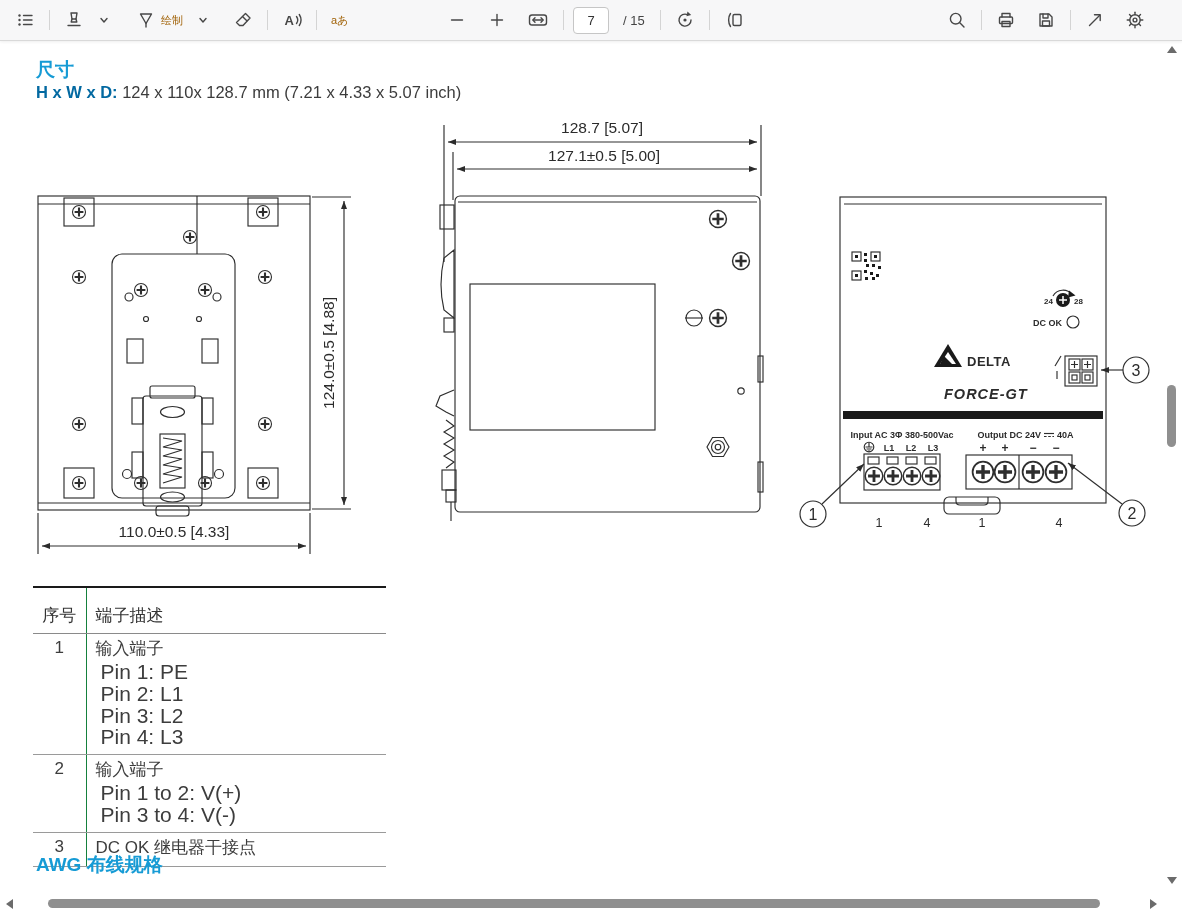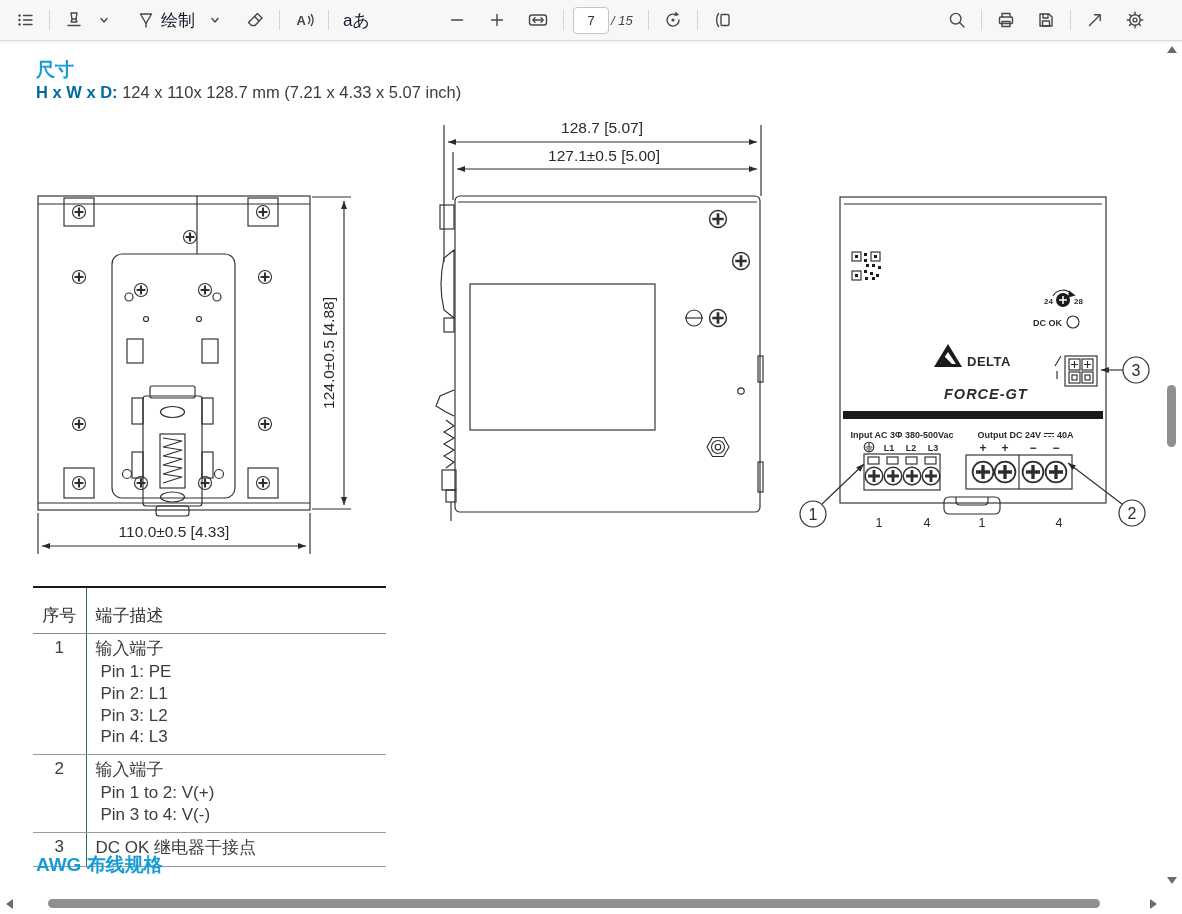--- a/index.html
+++ b/index.html
@@ -20,27 +20,27 @@
   .tb-left  { position:absolute; left:8px; top:0; }
   .tb-center{ position:absolute; left:440px; top:0; }
   .tb-right { position:absolute; right:30px; top:0; }
   .tb-btn {
     display:flex; align-items:center; gap:5px;
     background:transparent; border:none; padding:4px 5px; margin:0 2px;
     border-radius:4px; cursor:pointer; color:#3d3d3d; font-size:13px;
     font-family:inherit;
   }
   .tb-sep { width:1px; height:20px; background:#d4d4d4; margin:0 7px; }
-  .tb-label { font-size:17px; color:#0f172a; }
+  .tb-label { font-size:11px; color:#a16207; }
   .page-box {
     width:36px; height:27px; border:1px solid #c6c6c6; border-radius:4px;
     background:#fff; text-align:center; font-size:13px; color:#333;
     font-family:inherit; margin:0 2px;
   }
-  .page-count { font-size:13px; color:#444; margin:0 8px 0 0;font-style:italic; }
+  .page-count { font-size:13px; color:#444; margin:0 8px 0 12px; }
   .icon { display:block; }
   .icon path,.icon line,.icon polyline,.icon circle,.icon rect,.icon polygon {
     fill:none; stroke:#474747; stroke-width:1.4; stroke-linecap:round; stroke-linejoin:round;
   }
   .icon .fill { fill:#474747; stroke:none; }
   .icon text { fill:#474747; stroke:none; }
 
   
   .doc { position:absolute; top:41px; left:0; width:1182px; height:873px; background:#fff; }
   .sec-title {
@@ -65,21 +65,21 @@
   }
   .term-table thead th {
     border-top:2px solid #1a1a1a; border-bottom:1px solid #8a8a8a;
     font-weight:normal; color:#333; padding:16px 0 6px 0; text-align:left;
   }
   .term-table th.c1, .term-table td.c1 { width:53px; text-align:center; vertical-align:top; }
   .term-table th.c2, .term-table td.c2 { border-left:1px solid #15803d; padding-left:9px; }
   .term-table tbody td { border-bottom:1px solid #9a9a9a; padding:3px 0 6px 0; vertical-align:top; }
   .term-table td.c1 { padding-top:4px; }
   .row-title { font-size:17px; line-height:24px; }
-  .pin-line { font-size:17px; line-height:21.8px; padding-left:5px; }
+  .pin-line { font-size:21px; line-height:21.8px; padding-left:5px; }
 
   
   .sb-thumb-v {
     position:absolute; left:1167px; top:385px; width:9px; height:62px;
     background:#8f8f8f; border-radius:4.5px; z-index:30;
   }
   .sb-thumb-h {
     position:absolute; left:48px; top:899px; width:1052px; height:9px;
     background:#8f8f8f; border-radius:4.5px; z-index:30;
   }

